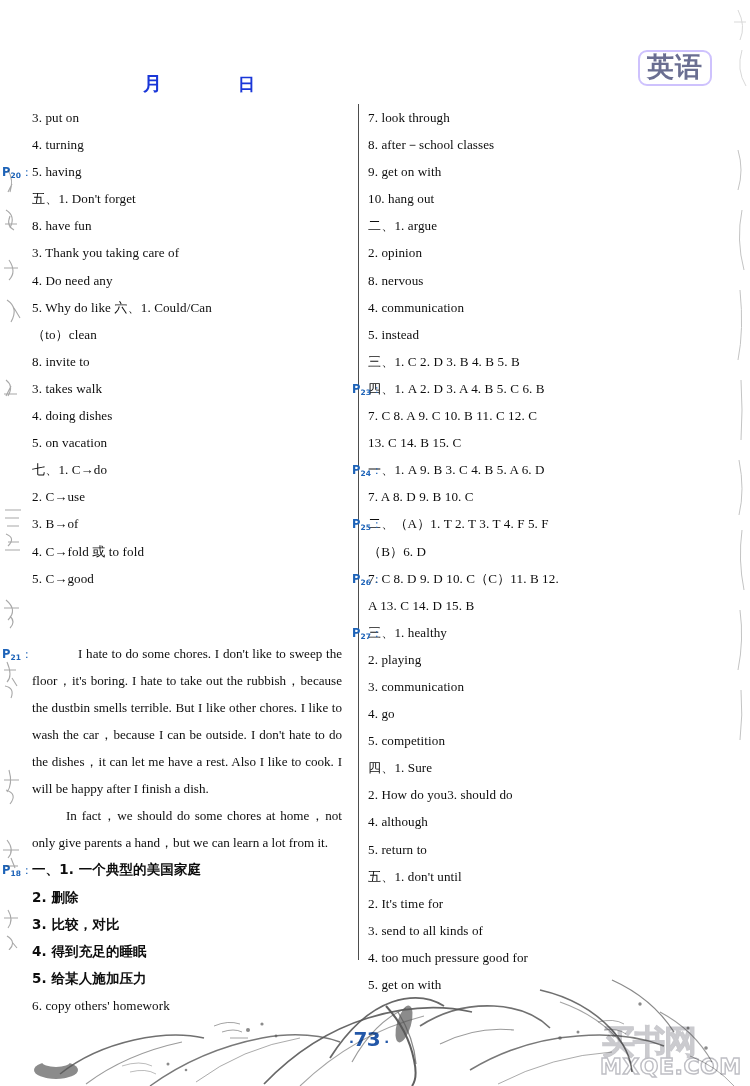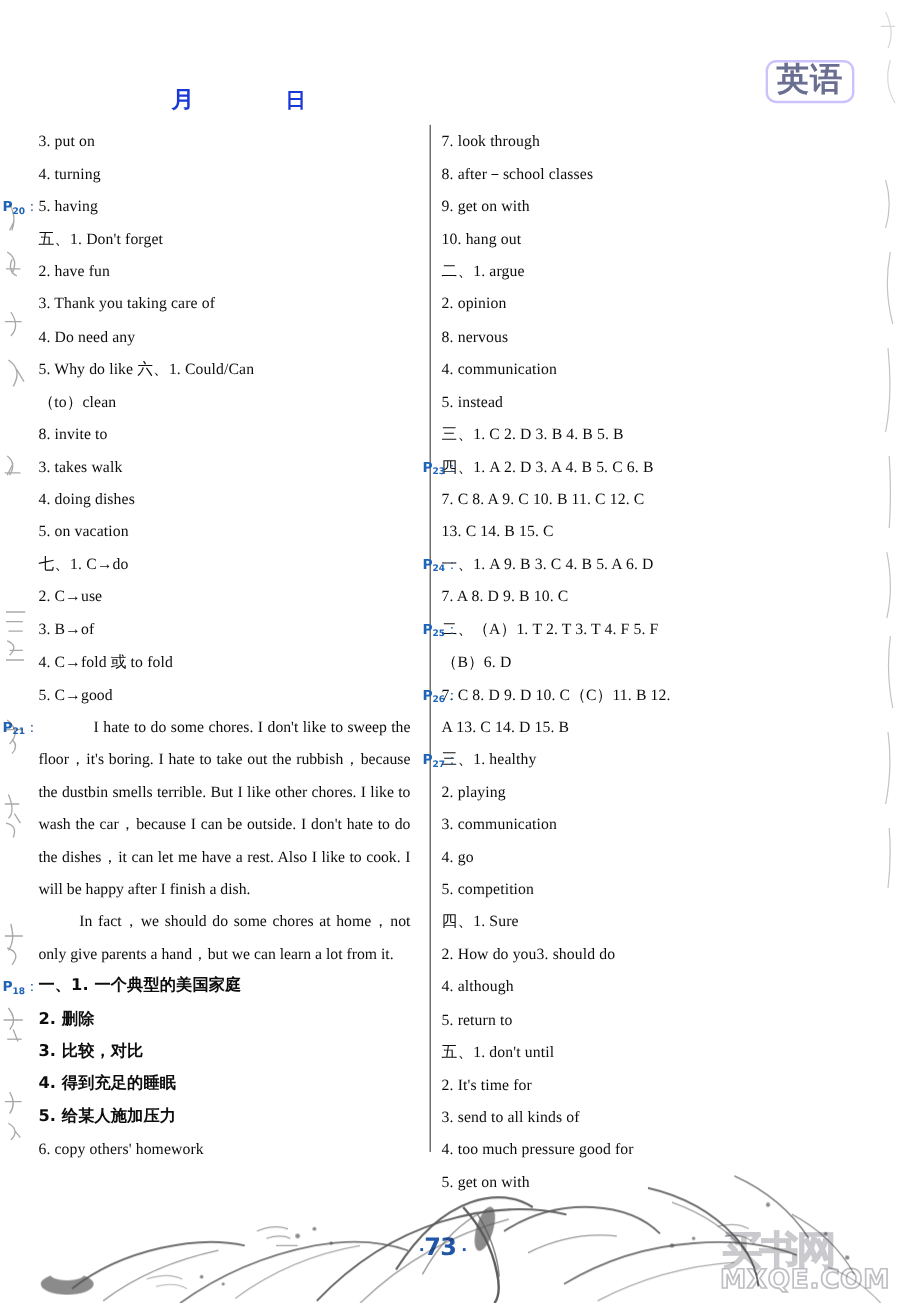--- a/index.html
+++ b/index.html
@@ -76,20 +76,21 @@
   .cnbold{font-family:"DejaVu Sans",sans-serif;font-size:13.5px;font-weight:bold;}
 
   
   .para{
     font-size:13.1px;
     line-height:27.1px;
     text-align:justify;
     text-align-last:left;
     position:relative;
     width:310px;
+    margin-top:48px;
   }
   .para .pmark{left:-30px;top:1px;}
   .para .first{display:inline-block;width:46px;}
   .para-2{margin-top:0;}
   .para-2 .first{display:inline-block;width:34px;}
 
   
   .pagenum{
     position:absolute;left:349px;top:1027px;
     font-family:"DejaVu Sans",sans-serif;
@@ -143,21 +144,21 @@
   </div>
 
   <div class="divider"></div>
 
   <div class="col col-left">
     <div id="left-lines">
         <div class="line"><span>3.  put on</span></div>
         <div class="line"><span>4.  turning</span></div>
         <div class="line"><span class="pmark">P<sub>20</sub><span class="colon">：</span></span><span>5.  having</span></div>
         <div class="line"><span>五、1.  Don't    forget</span></div>
-        <div class="line"><span>2.  have    fun</span></div>
+        <div class="line"><span>8.  have    fun</span></div>
         <div class="line"><span>3.  Thank    you    taking    care    of</span></div>
         <div class="line"><span>4.  Do    need    any</span></div>
         <div class="line"><span>5.  Why        do        like   六、1.  Could/Can</span></div>
         <div class="line"><span>（to）clean</span></div>
         <div class="line"><span>8.  invite    to</span></div>
         <div class="line"><span>3.  takes    walk</span></div>
         <div class="line"><span>4.  doing    dishes</span></div>
         <div class="line"><span>5.  on    vacation</span></div>
         <div class="line"><span>七、1.  C→do</span></div>
         <div class="line"><span>2.  C→use</span></div>

